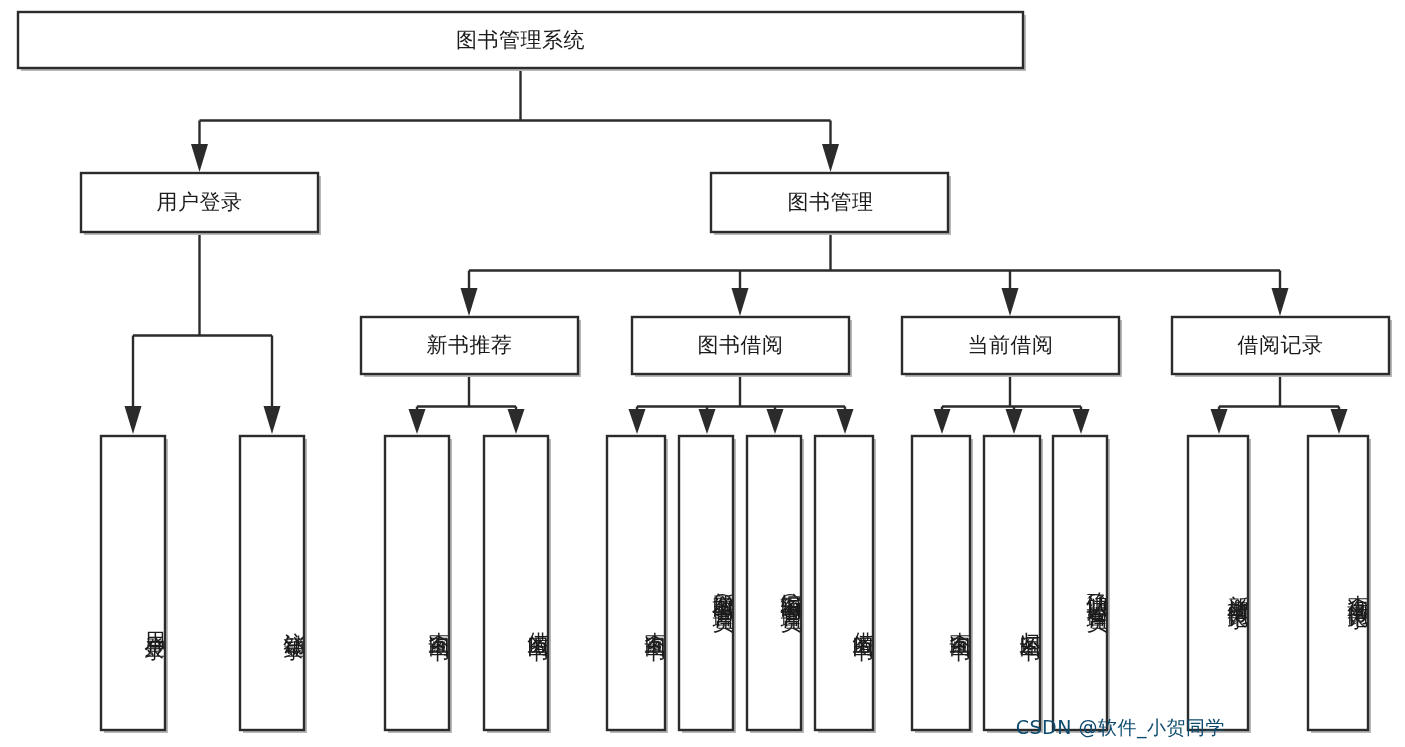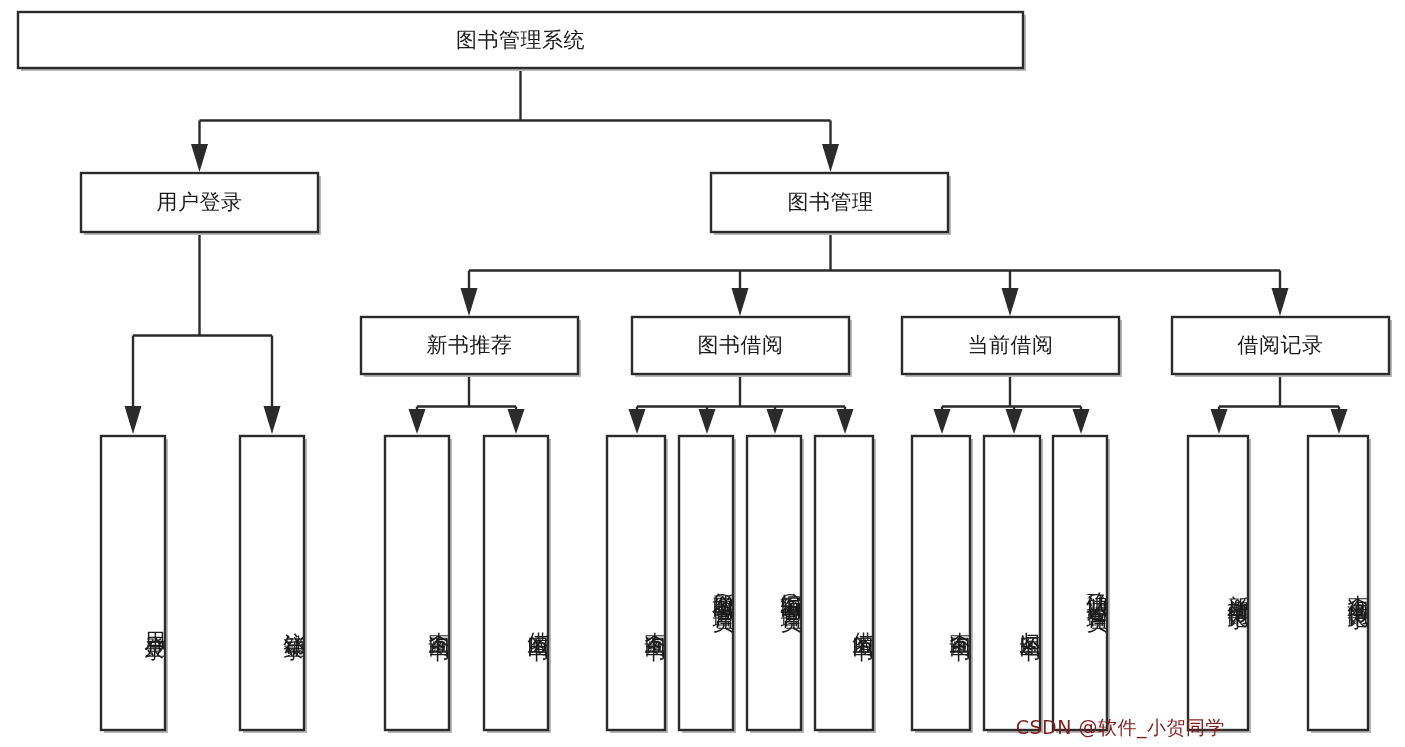--- a/index.html
+++ b/index.html
@@ -69,21 +69,21 @@
     justify-content: center;
     white-space: nowrap;
     pointer-events: none;
   }
   .watermark {
     position: absolute;
     right: 10px;
     bottom: 6px;
     font-family: "DejaVu Sans", "Liberation Sans", sans-serif;
     font-size: 19px;
-    color: #7f1d1d;
+    color: #0c4a6e;
     letter-spacing: 0.5px;
     white-space: nowrap;
   }
 </style>
 </head>
 <body>
 
 <div id="diagram-root">
 
   <svg class="diagram-canvas" viewBox="0 0 1405 747" xmlns="http://www.w3.org/2000/svg">

